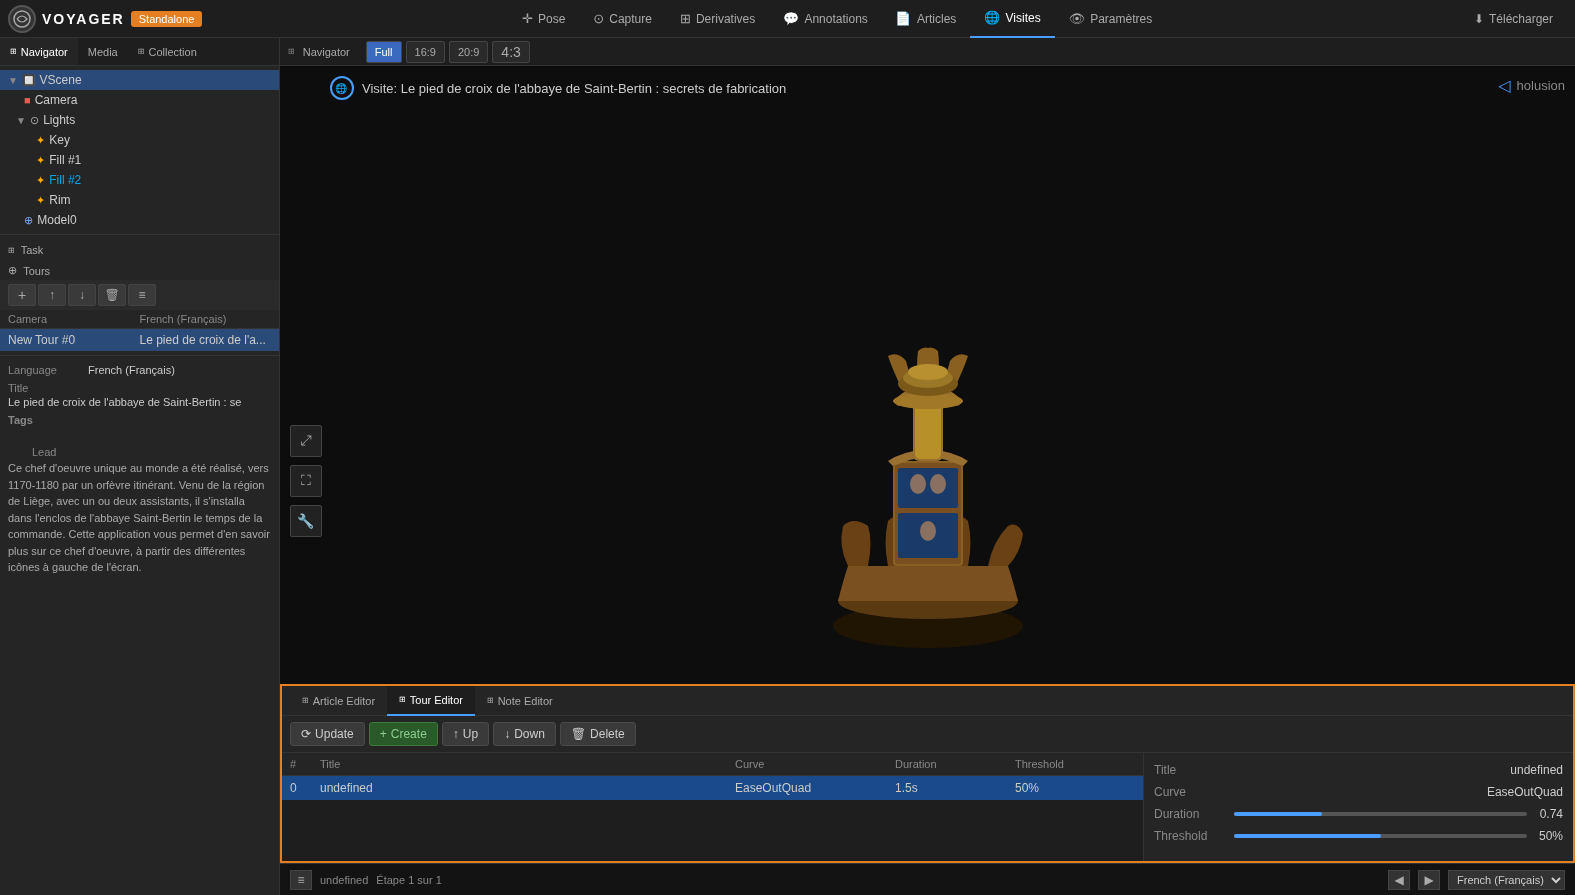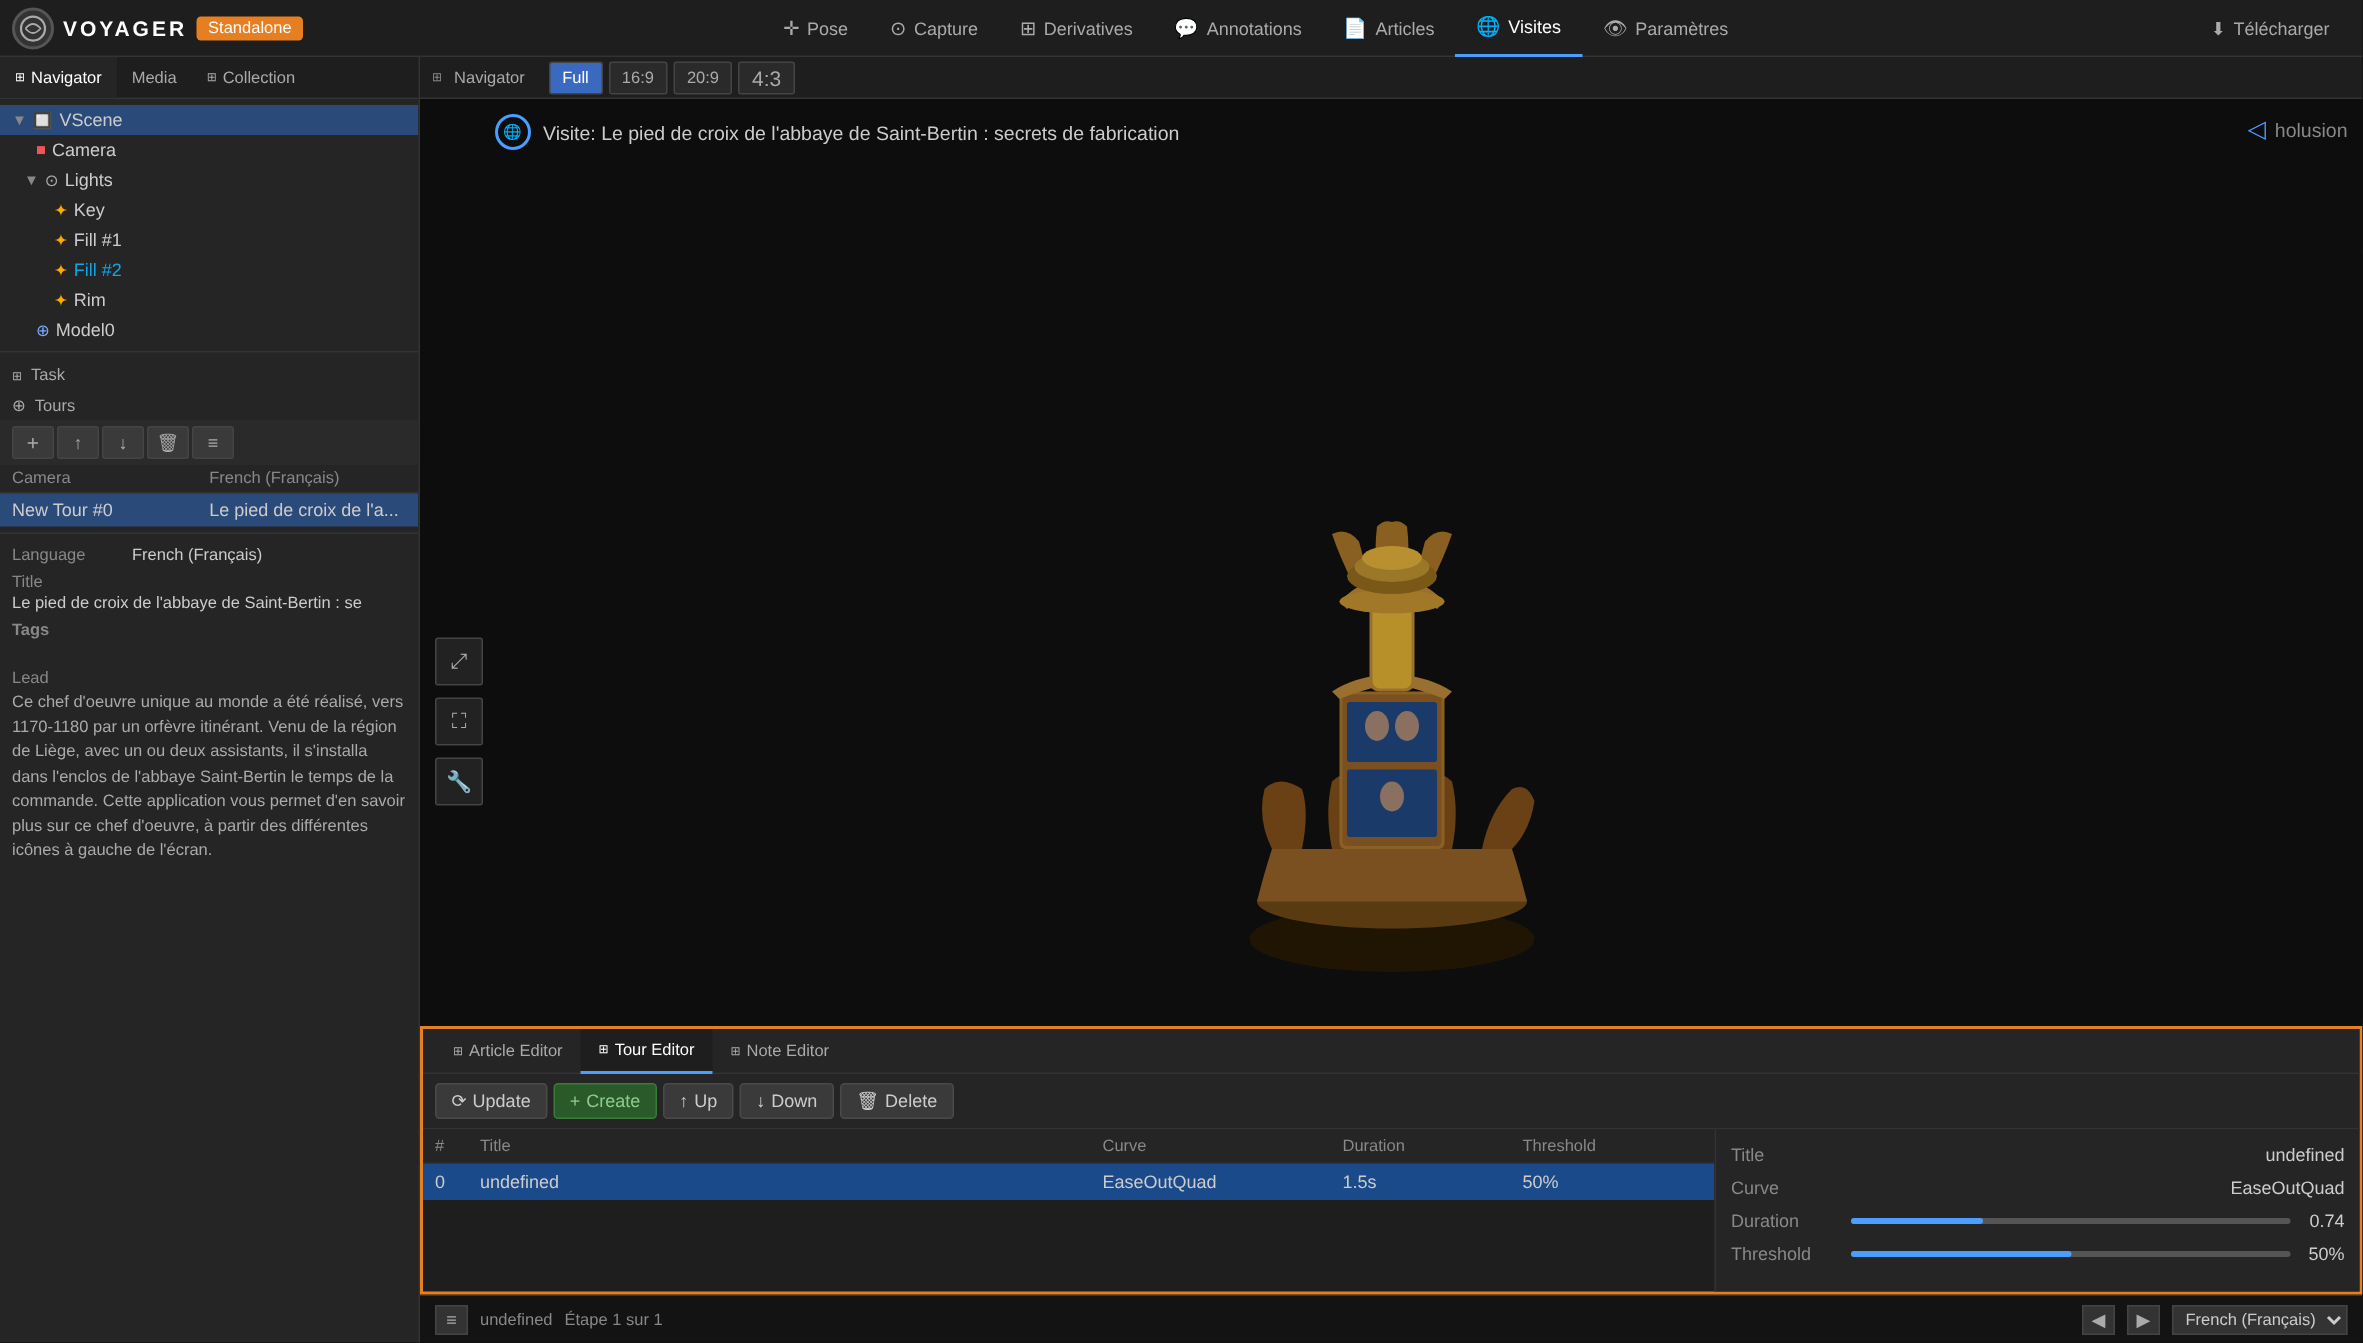--- a/index.html
+++ b/index.html
@@ -157,21 +157,21 @@
         <span style="color:#ccc;font-size:11px;">French (Français)</span>
       </div>
       <div style="margin-bottom:6px;">
         <div style="color:#888;font-size:11px;margin-bottom:2px;">Title</div>
         <div style="color:#ccc;font-size:11px;">Le pied de croix de l'abbaye de Saint-Bertin : se</div>
       </div>
       <div style="margin-bottom:6px;">
         <div style="color:#888;font-size:11px;margin-bottom:20px;font-weight:bold;">Tags</div>
       </div>
       <div style="margin-bottom:6px;">
-        <div style="color:#888;font-size:11px;margin-bottom:2px;">Lead</div>
+        <div style="color:#888;font-size:11px;margin-bottom:2px;margin-left:24px;">Lead</div>
         <div style="color:#aaa;font-size:11px;line-height:1.5;">Ce chef d'oeuvre unique au monde a été réalisé, vers 1170-1180 par un orfèvre itinérant. Venu de la région de Liège, avec un ou deux assistants, il s'installa dans l'enclos de l'abbaye Saint-Bertin le temps de la commande.
 Cette application vous permet d'en savoir plus sur ce chef d'oeuvre, à partir des différentes icônes à gauche de l'écran.</div>
       </div>
     </div>
   </div>
 
   <div style="flex:1;display:flex;flex-direction:column;position:relative;background:#111;">
 
     <div style="display:flex;align-items:center;gap:8px;background:#1e1e1e;border-bottom:1px solid #333;height:28px;padding:0 8px;">
       <span style="font-size:8px;color:#888;">⊞</span>

